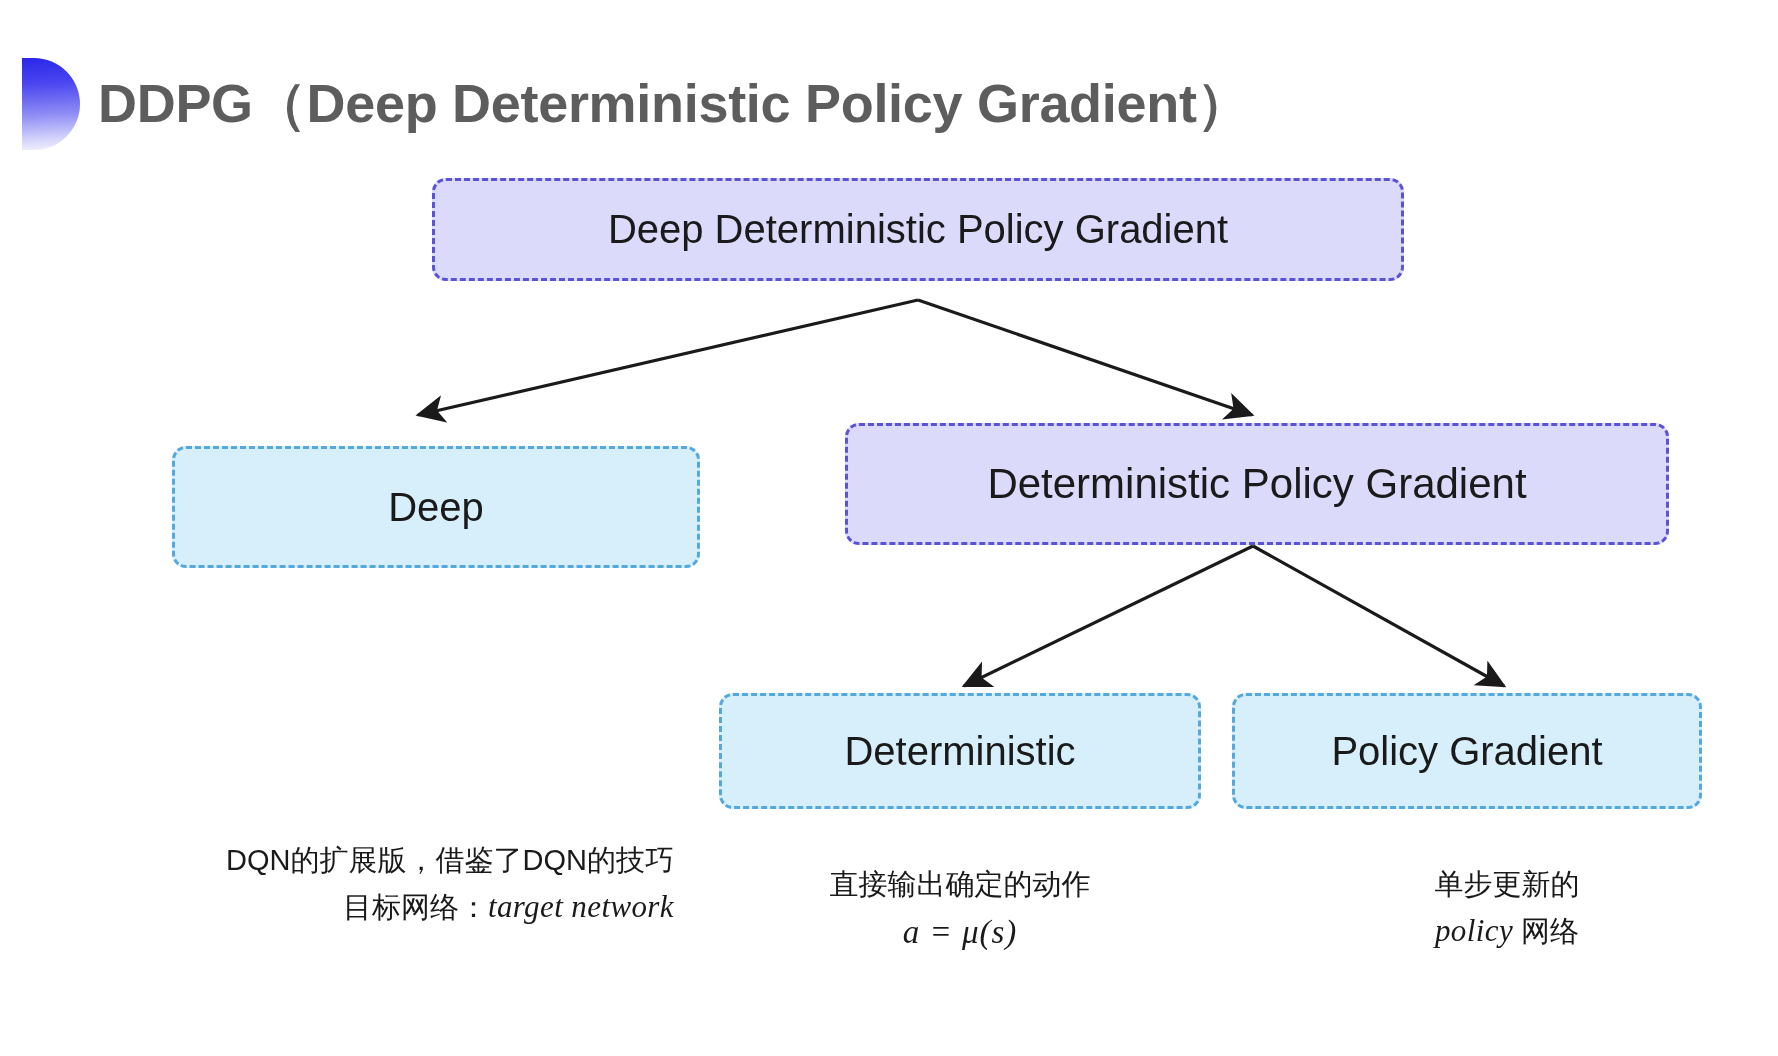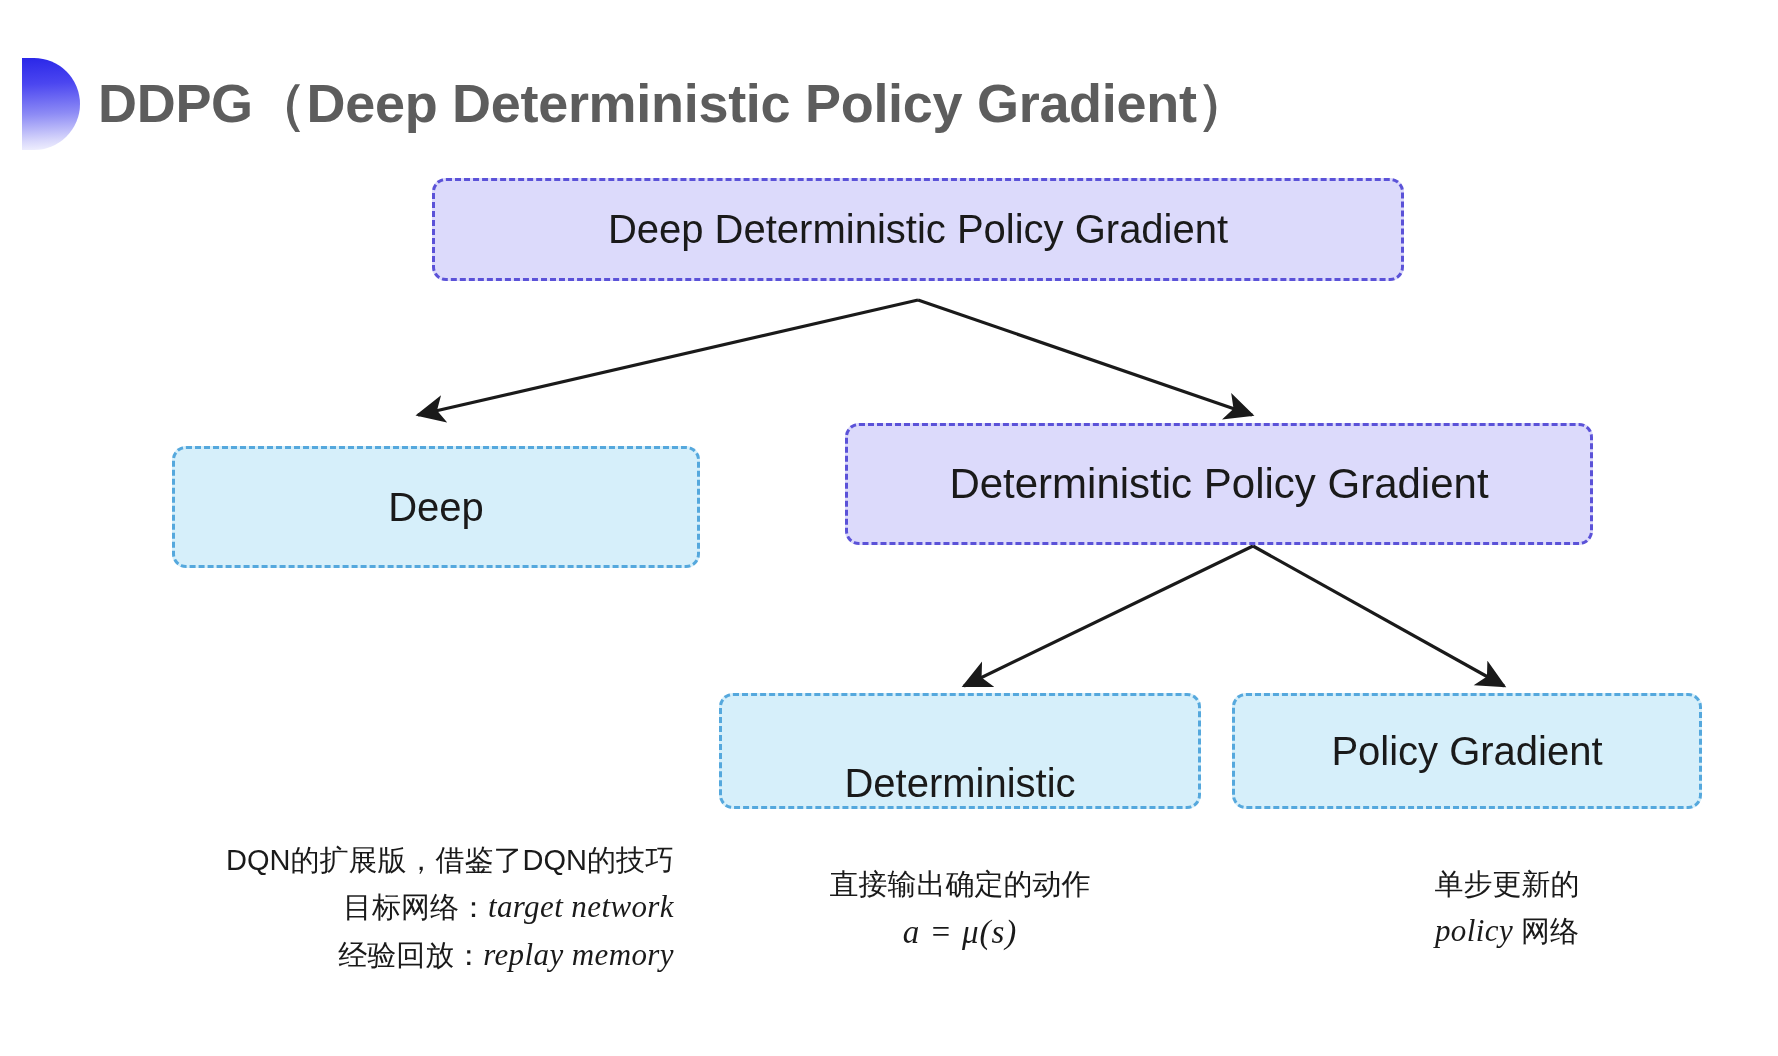--- a/index.html
+++ b/index.html
@@ -67,22 +67,22 @@
     background: #dcdafb;
     border: 3px dashed #5b52d8;
   }
   .node.blue {
     background: #d6effa;
     border: 3px dashed #55a8dd;
   }
 
   #node-root   { left: 432px; top: 178px;  width: 972px; height: 103px; font-size: 40px; }
   #node-deep   { left: 172px; top: 446px;  width: 528px; height: 122px; font-size: 40px; }
-  #node-dpg    { left: 845px; top: 423px;  width: 748px; height: 122px; font-size: 42px; }
-  #node-det    { left: 719px; top: 693px;  width: 482px; height: 116px; font-size: 40px; align-items: flex-end; }
+  #node-dpg    { left: 845px; top: 423px;  width: 824px; height: 122px; font-size: 42px; }
+  #node-det    { left: 719px; top: 693px;  width: 482px; height: 116px; font-size: 40px; }
   #node-pg     { left: 1232px; top: 693px; width: 470px; height: 116px; font-size: 40px; }
 
   
   .caption {
     position: absolute;
     color: #1a1a1a;
     text-align: center;
     line-height: 1.55;
     font-size: 29px;
     white-space: nowrap;
@@ -160,21 +160,20 @@
     <span>Deterministic</span>
   </div>
 
   <div class="node blue" id="node-pg">
     <span>Policy Gradient</span>
   </div>
 
   <div class="caption" id="caption-deep">
     <span class="ln">DQN的扩展版，借鉴了DQN的技巧</span>
     <span class="ln"><span>目标网络：</span><span class="mathit">target network</span></span>
-    <span class="ln"><span>经验回放：</span><span class="mathit">replay memory</span></span>
   </div>
 
   <div class="caption" id="caption-det">
     <span class="ln">直接输出确定的动作</span>
     <span class="ln mathformula">a = μ(s)</span>
   </div>
 
   <div class="caption" id="caption-pg">
     <span class="ln">单步更新的</span>
     <span class="ln"><span class="mathit">policy</span><span> 网络</span></span>

